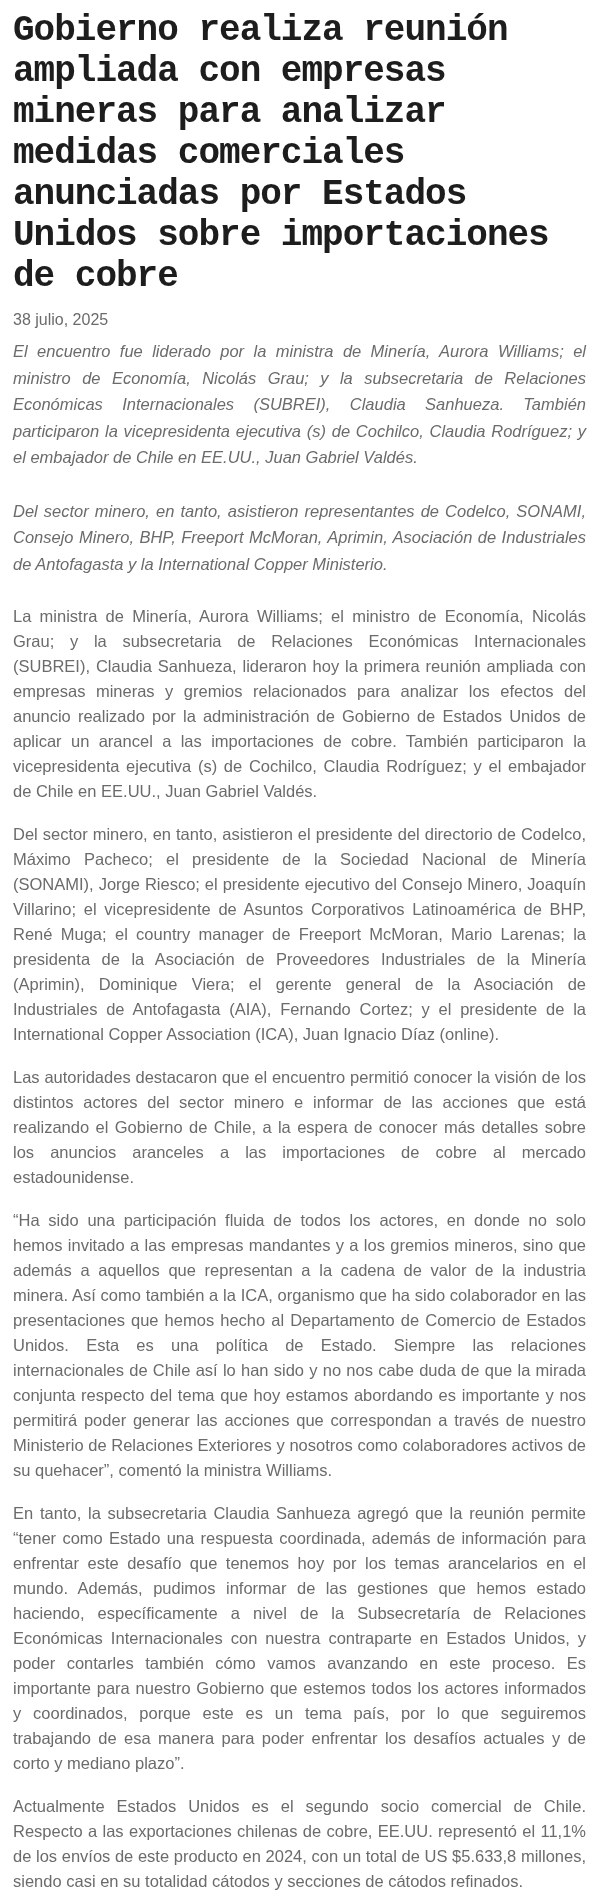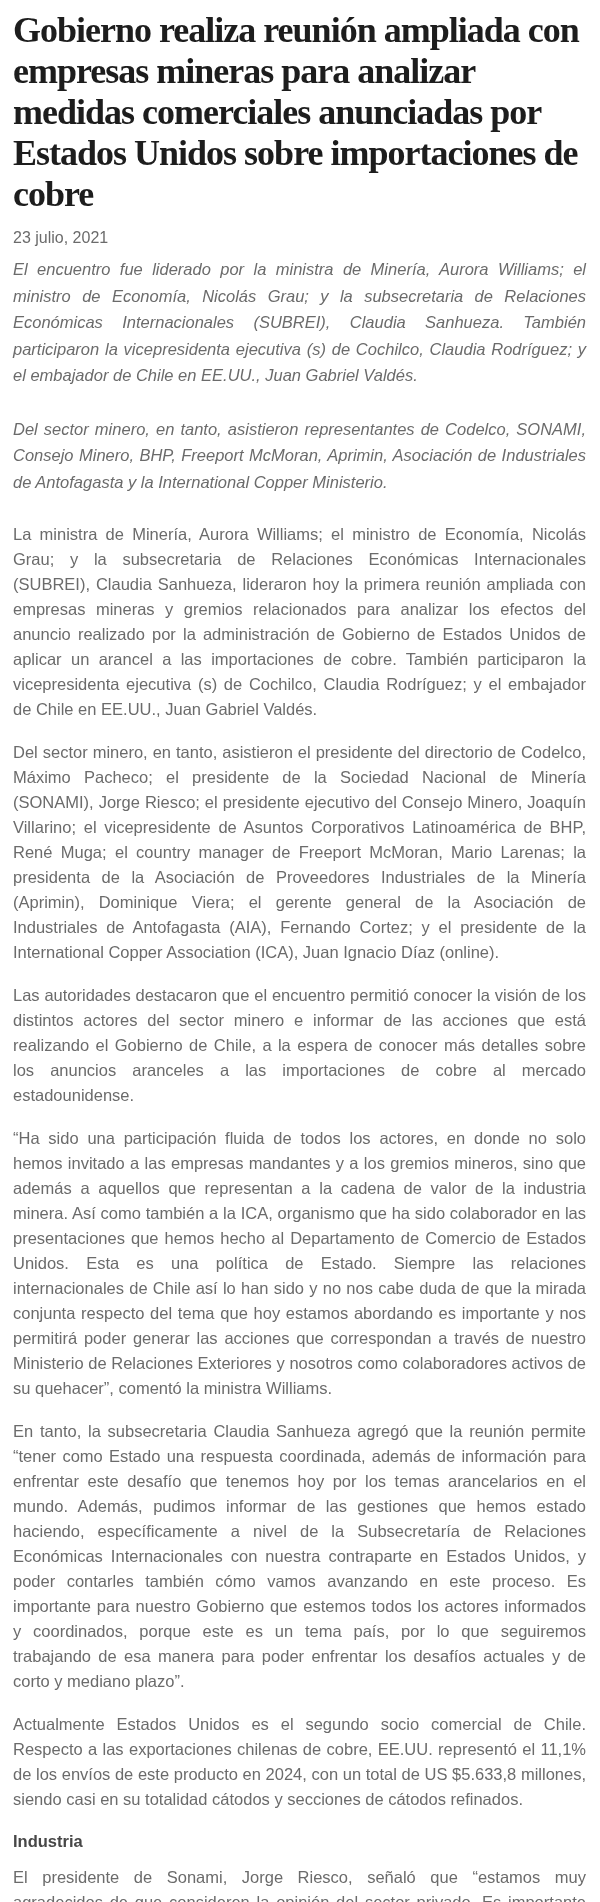--- a/index.html
+++ b/index.html
@@ -13,21 +13,21 @@
     background: var(--background);
     font-family: "Liberation Sans", "DejaVu Sans", sans-serif;
   }
   .page {
     width: 600px;
     background: var(--background);
     padding: 10px 14px 8px 13px;
   }
   .article-title {
     color: var(--title_text);
-    font-family: Liberation Serif, serif;
+    font-family: Liberation Mono, monospace;
     font-stretch: condensed;
     font-weight: 700;
     font-size: 36px;
     line-height: 41px;
     letter-spacing: -1px;
     margin-bottom: 12px;
   }
   .article-date {
     color: var(--body_text);
     font-size: 16px;
@@ -61,21 +61,21 @@
   .body-paragraph:last-child { margin-bottom: 0; }
 </style>
 </head>
 <body>
 
 <div class="page">
   <article>
 
     <h1 class="article-title">Gobierno realiza reunión ampliada con empresas mineras para analizar medidas comerciales anunciadas por Estados Unidos sobre importaciones de cobre</h1>
 
-    <div class="article-date">23 julio, 2021</div>
+    <div class="article-date">38 julio, 2025</div>
 
     <div class="lead-block">
       <p class="lead-paragraph">El encuentro fue liderado por la ministra de Minería, Aurora Williams; el ministro de Economía, Nicolás Grau; y la subsecretaria de Relaciones Económicas Internacionales (SUBREI), Claudia Sanhueza. También participaron la vicepresidenta ejecutiva (s) de Cochilco, Claudia Rodríguez; y el embajador de Chile en EE.UU., Juan Gabriel Valdés.</p>
       <p class="lead-paragraph">Del sector minero, en tanto, asistieron representantes de Codelco, SONAMI, Consejo Minero, BHP, Freeport McMoran, Aprimin, Asociación de Industriales de Antofagasta y la International Copper Ministerio.</p>
     </div>
 
     <div>
       <p class="body-paragraph">La ministra de Minería, Aurora Williams; el ministro de Economía, Nicolás Grau; y la subsecretaria de Relaciones Económicas Internacionales (SUBREI), Claudia Sanhueza, lideraron hoy la primera reunión ampliada con empresas mineras y gremios relacionados para analizar los efectos del anuncio realizado por la administración de Gobierno de Estados Unidos de aplicar un arancel a las importaciones de cobre. También participaron la vicepresidenta ejecutiva (s) de Cochilco, Claudia Rodríguez; y el embajador de Chile en EE.UU., Juan Gabriel Valdés.</p>
       <p class="body-paragraph">Del sector minero, en tanto, asistieron el presidente del directorio de Codelco, Máximo Pacheco; el presidente de la Sociedad Nacional de Minería (SONAMI), Jorge Riesco; el presidente ejecutivo del Consejo Minero, Joaquín Villarino; el vicepresidente de Asuntos Corporativos Latinoamérica de BHP, René Muga; el country manager de Freeport McMoran, Mario Larenas; la presidenta de la Asociación de Proveedores Industriales de la Minería (Aprimin), Dominique Viera; el gerente general de la Asociación de Industriales de Antofagasta (AIA), Fernando Cortez; y el presidente de la International Copper Association (ICA), Juan Ignacio Díaz (online).</p>
       <p class="body-paragraph">Las autoridades destacaron que el encuentro permitió conocer la visión de los distintos actores del sector minero e informar de las acciones que está realizando el Gobierno de Chile, a la espera de conocer más detalles sobre los anuncios aranceles a las importaciones de cobre al mercado estadounidense.</p>

